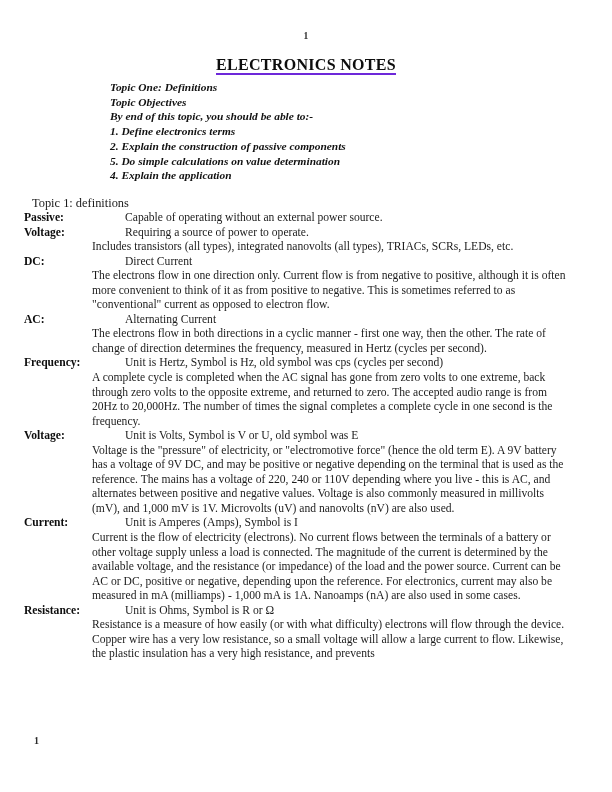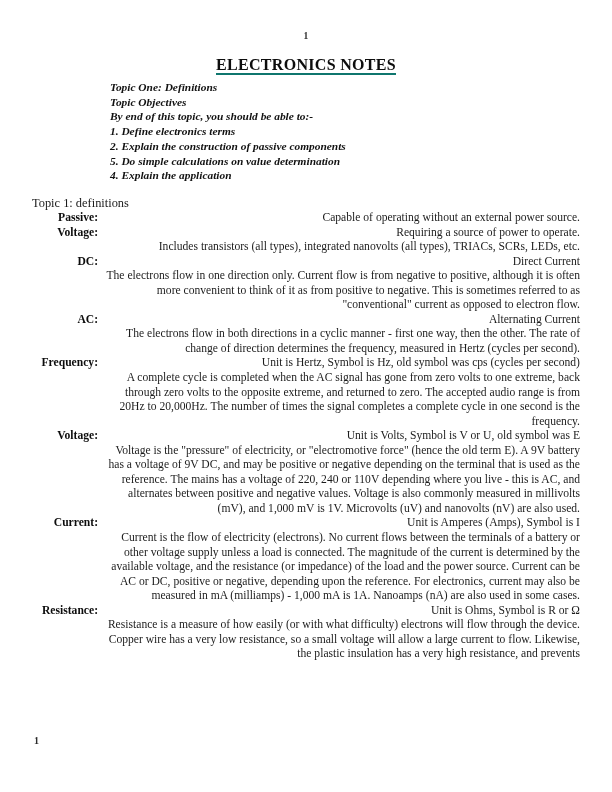--- a/index.html
+++ b/index.html
@@ -37,21 +37,21 @@
     top: 56px;
     left: 0;
     width: 612px;
     text-align: center;
     font-size: 16px;
     font-weight: bold;
     letter-spacing: 0.3px;
     color: #0d0d0d;
   }
   .doc-title span {
-    border-bottom: 2px solid #0f766e;
+    border-bottom: 2px solid #6d28d9;
     padding-bottom: 0px;
   }
 
   
   .objectives {
     position: absolute;
     top: 80px;
     left: 110px;
     width: 420px;
     font-size: 11.4px;
@@ -71,23 +71,22 @@
     left: 32px;
     font-size: 12.4px;
     color: #1a1a1a;
     line-height: 15px;
   }
 
   
   .definitions {
     position: absolute;
     top: 211px;
-    left: 32px;
+    left: 24px;
     width: 548px;
-    text-align: right;
   }
   .def-entry {
     position: relative;
     font-size: 11.6px;
     line-height: 14.55px;
     color: #1c1c1c;
   }
   .def-term {
     position: absolute;
     left: 0;

